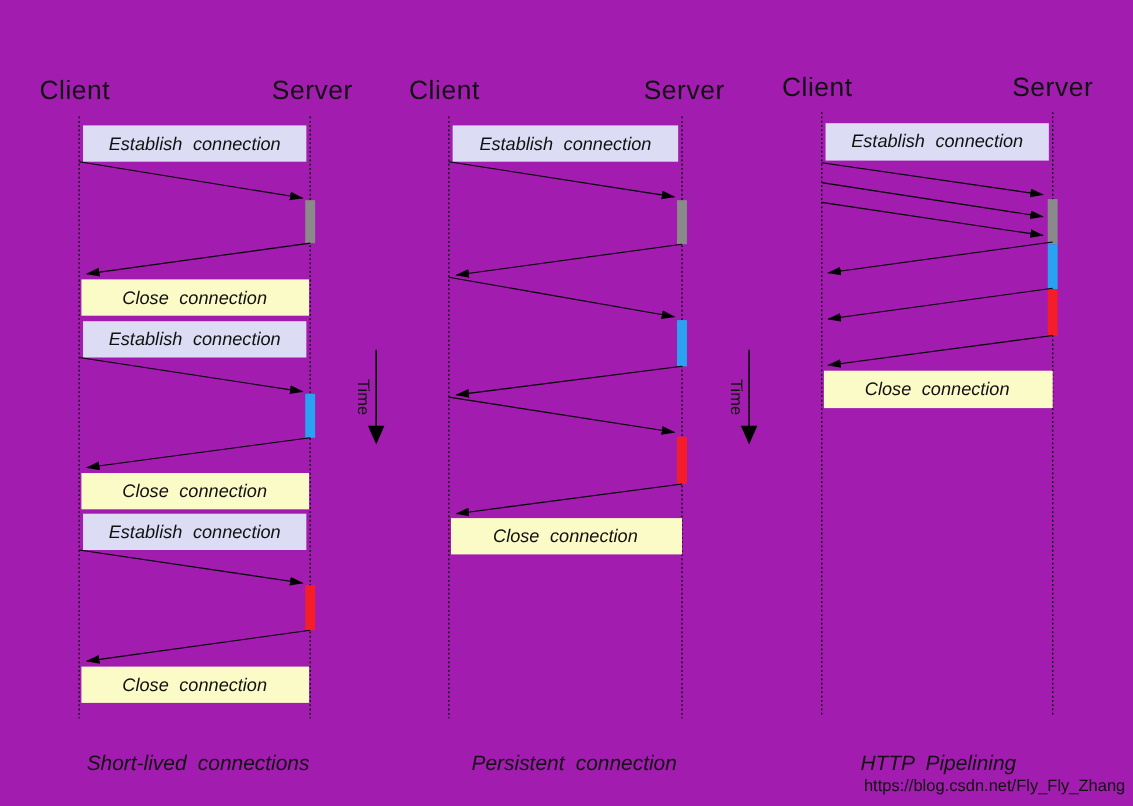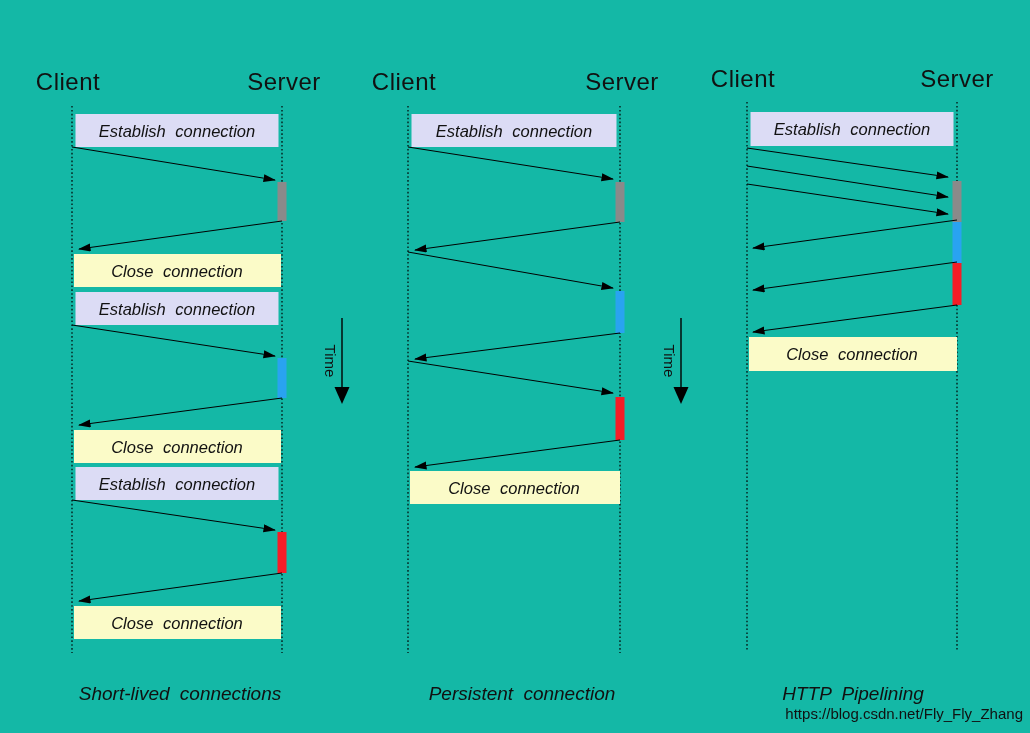--- a/index.html
+++ b/index.html
@@ -1,20 +1,20 @@
 <!DOCTYPE html>
 <html><head>
 <meta charset="utf-8">
 <style>
   html, body { margin: 0; padding: 0; background: #ffffff; }
   #stage {
     position: relative;
     width: 1030px;
     height: 733px;
-    background: #14b8a6;
+    background: #a21caf;
     overflow: hidden;
   }
   svg text {
     font-family: "Liberation Sans", sans-serif;
     fill: #111111;
   }
   .hdr      { font-size: 24px; letter-spacing: 0.5px; }
   .boxlbl   { font-size: 16.5px; font-style: italic; word-spacing: 5px; }
   .caption  { font-size: 19px;  font-style: italic; word-spacing: 5px; }
   .timelbl  { font-size: 15px; }

